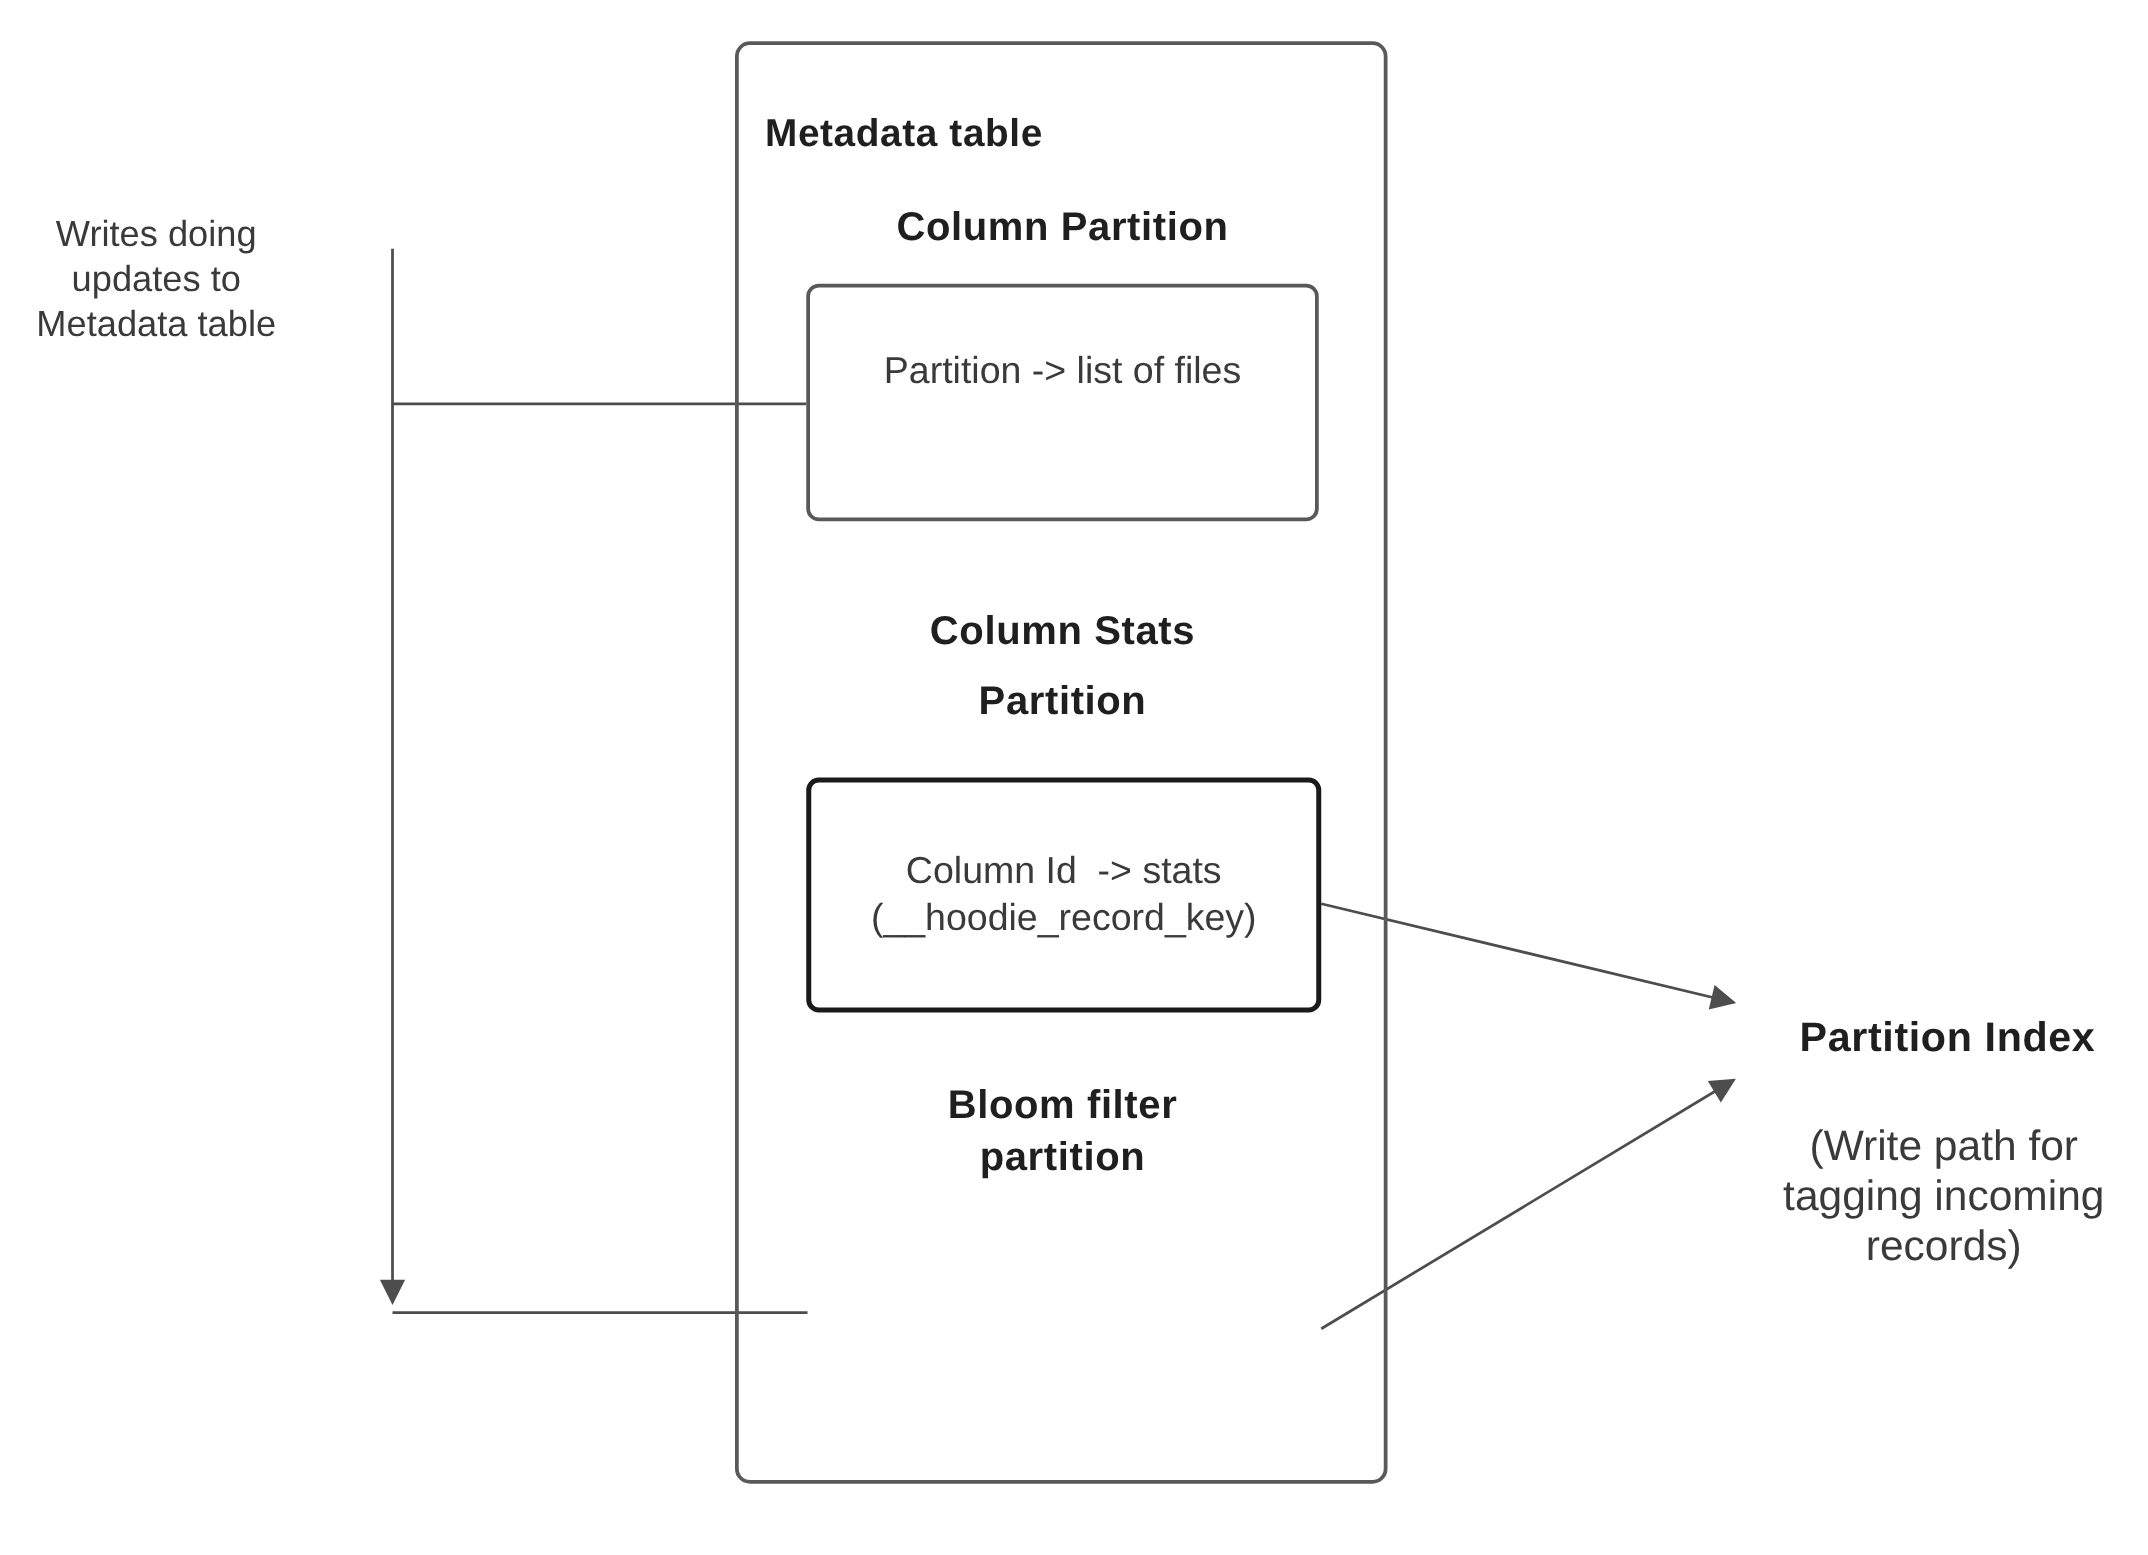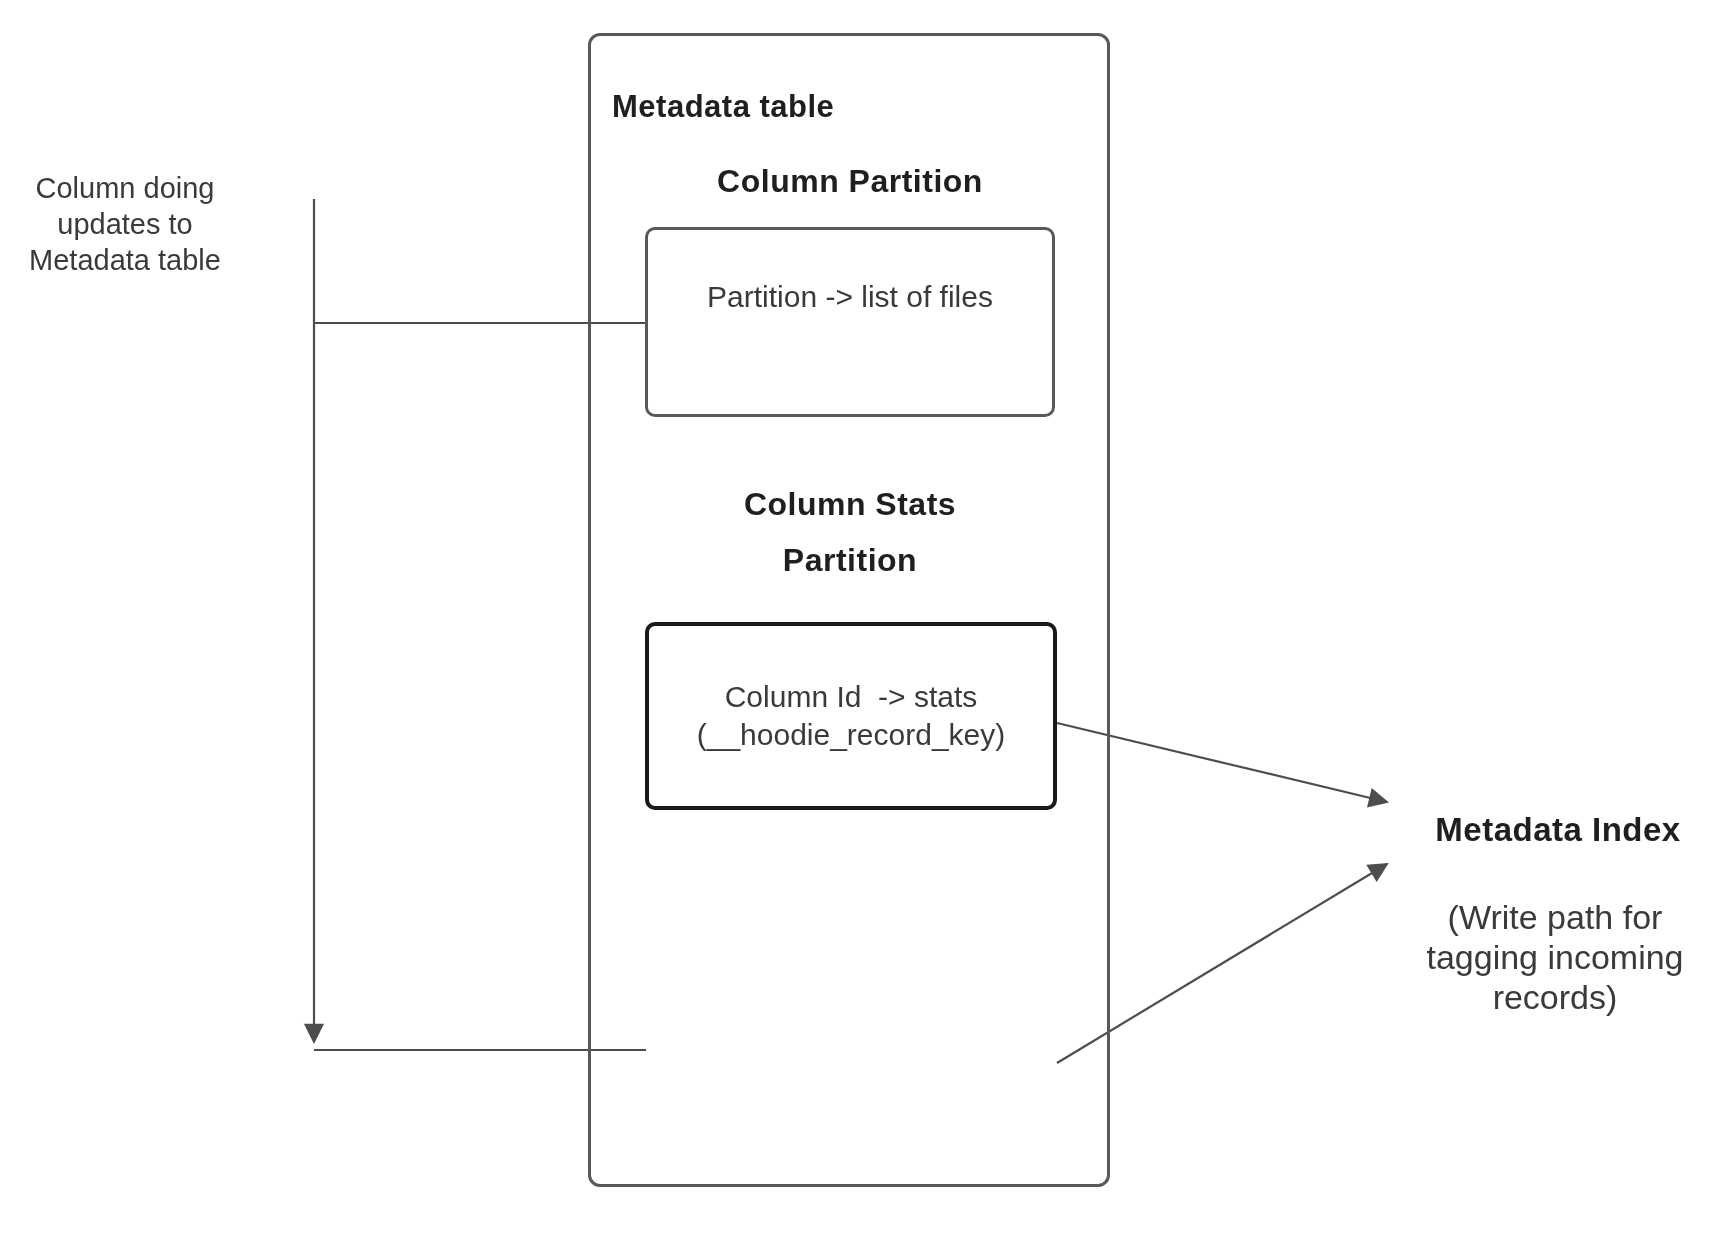--- a/index.html
+++ b/index.html
@@ -107,39 +107,41 @@
         <path class="arrowhead" d="M1,1 L11,6 L1,11 Z"></path>
       </marker>
     </defs>
     <line x1="314" y1="199" x2="314" y2="1042" marker-end="url(#arrow)"></line>
     <line x1="314" y1="323" x2="645" y2="323"></line>
     <line x1="314" y1="1050" x2="646" y2="1050"></line>
     <line x1="1057" y1="723" x2="1387" y2="802" marker-end="url(#arrow)"></line>
     <line x1="1057" y1="1063" x2="1387" y2="864" marker-end="url(#arrow)"></line>
   </svg>
 
-  <div class="txt writes-label">Column doing
+  <div class="txt writes-label">Writes doing
 updates to
 Metadata table</div>
 
   <div class="box box-outer"></div>
 
   <div class="txt heading metadata-table-title">Metadata table</div>
 
   <div class="txt heading files-heading">Column Partition</div>
   <div class="box box-files box-top-aligned">
     <div class="txt-inner">Partition -&gt; list of files</div>
   </div>
 
   <div class="txt heading colstats-heading">Column Stats
 Partition</div>
   <div class="box box-colstats box-dark">
     <div class="txt-inner">Column Id  -&gt; stats
 (__hoodie_record_key)</div>
   </div>
 
+  <div class="txt heading bloom-heading">Bloom filter
+partition</div>
 
-  <div class="txt heading index-title">Metadata Index</div>
+  <div class="txt heading index-title">Partition Index</div>
   <div class="txt index-subtitle">(Write path for
 tagging incoming
 records)</div>
 
 </div>
 
 </body></html>

